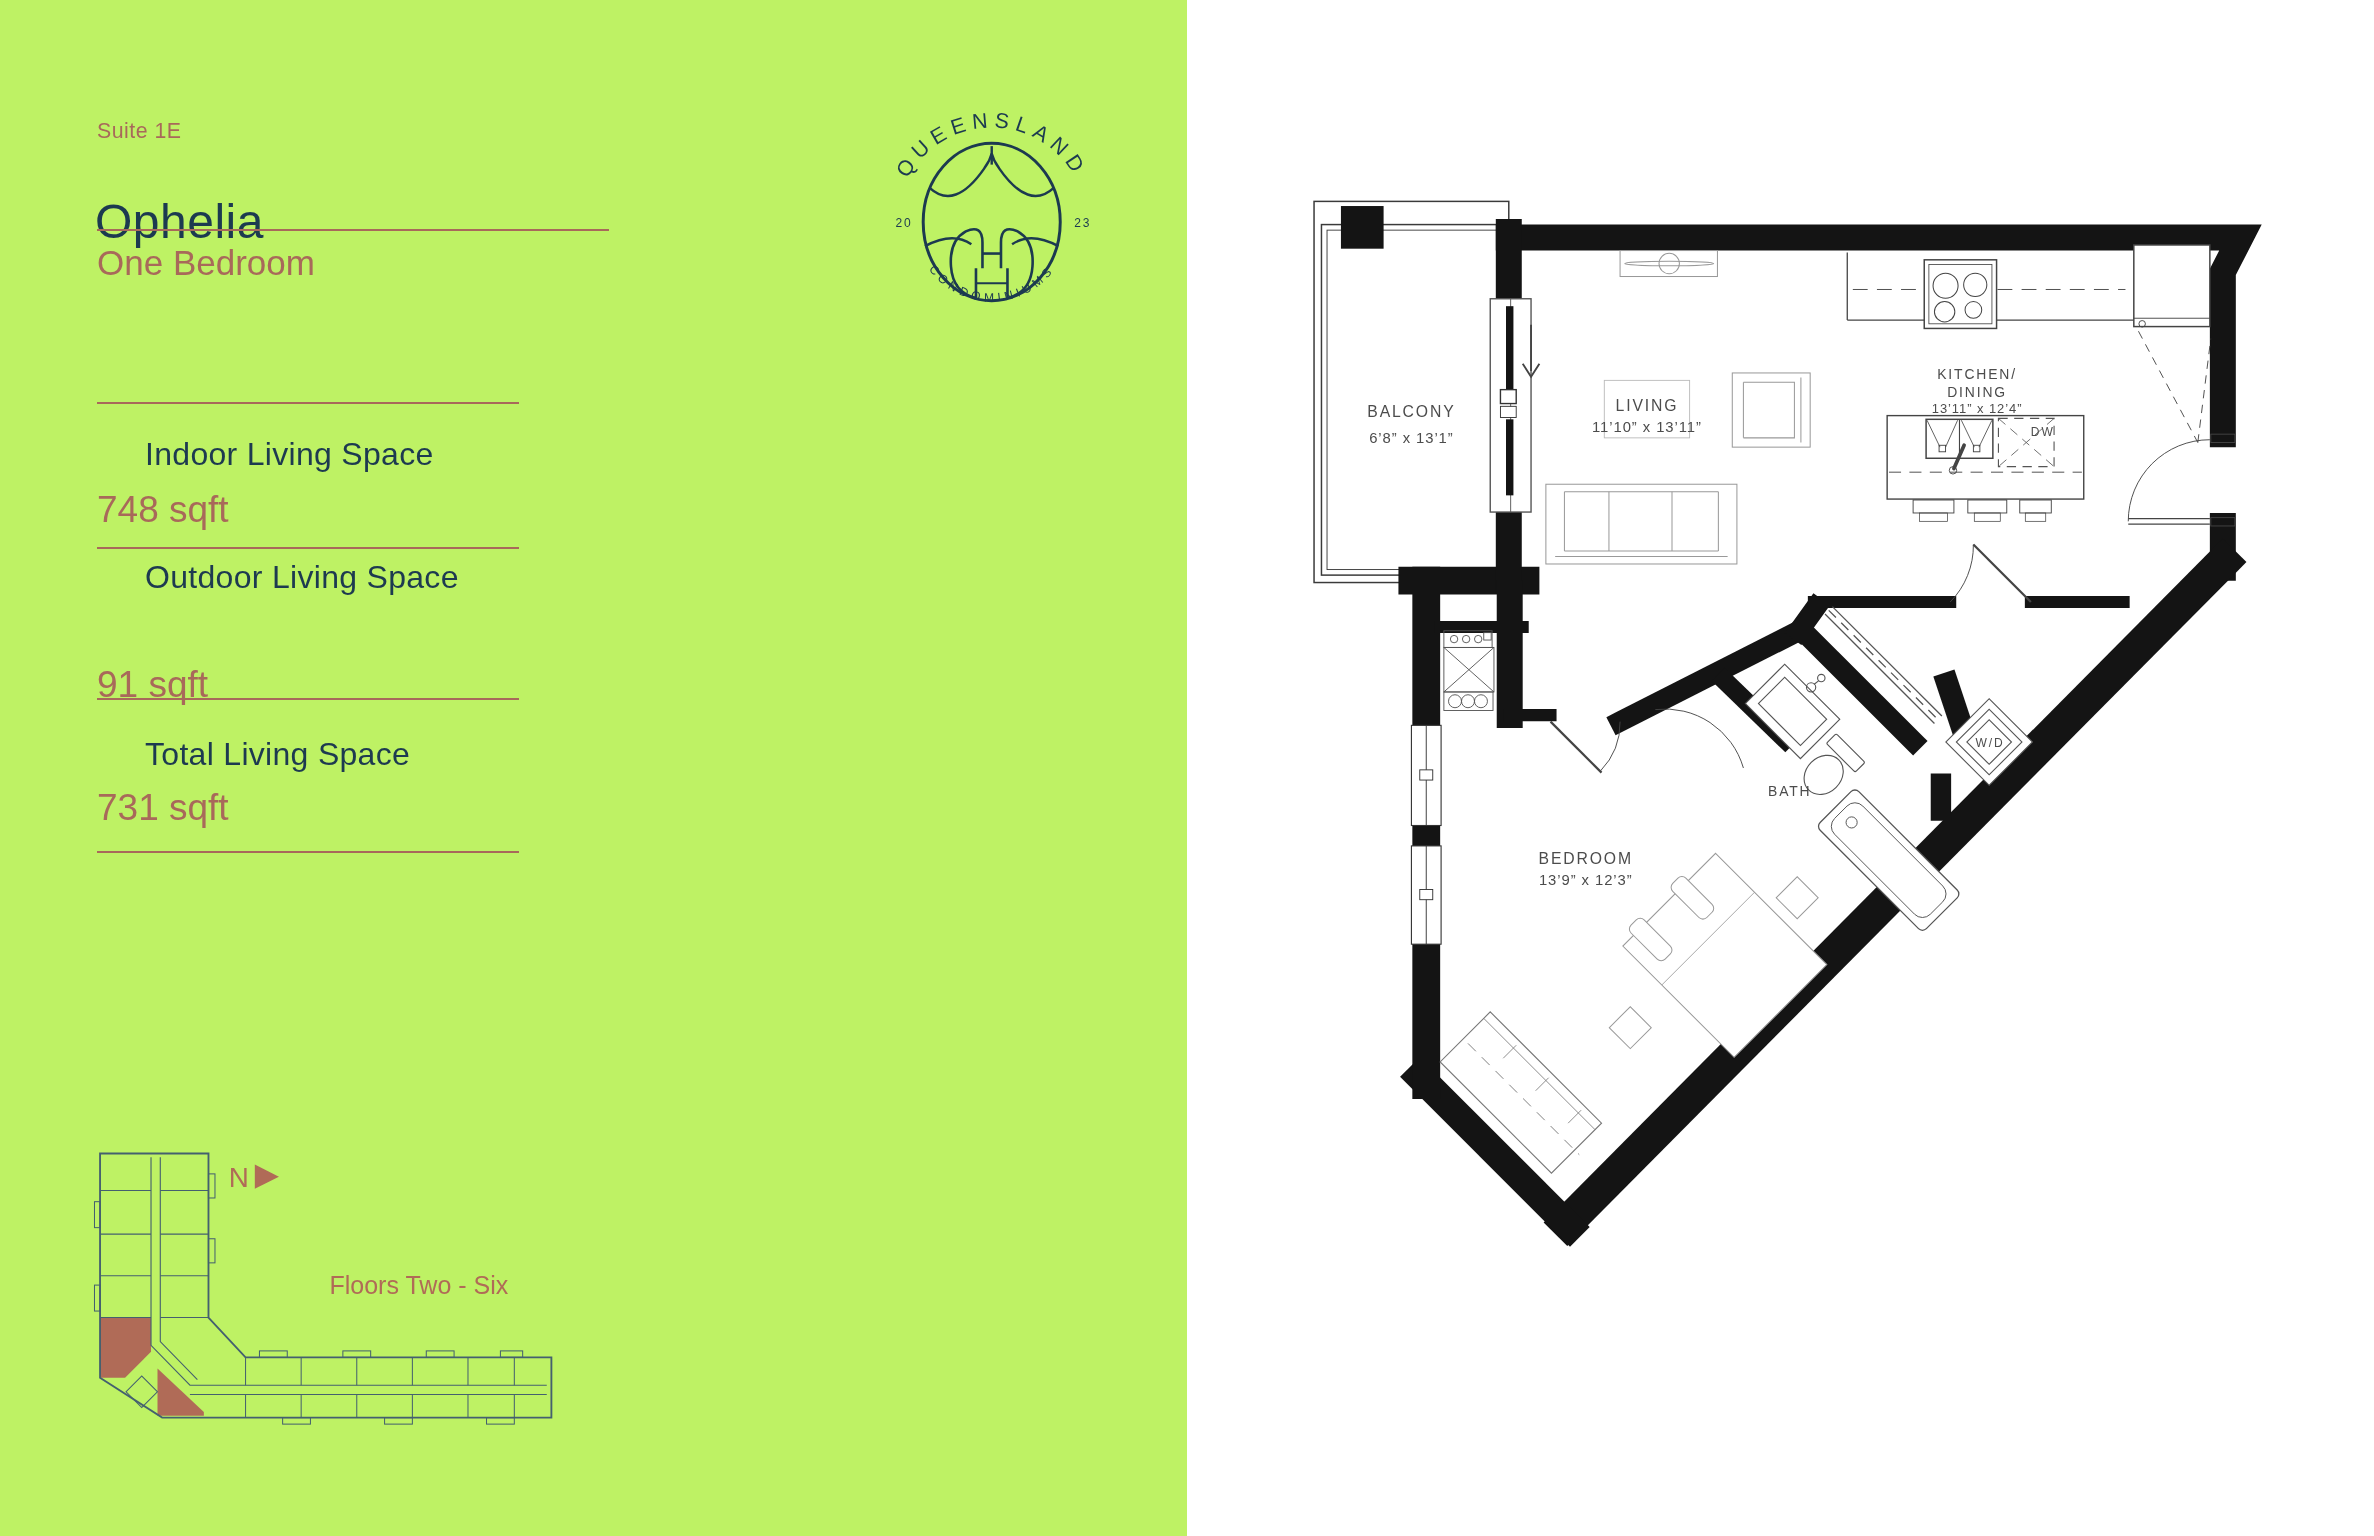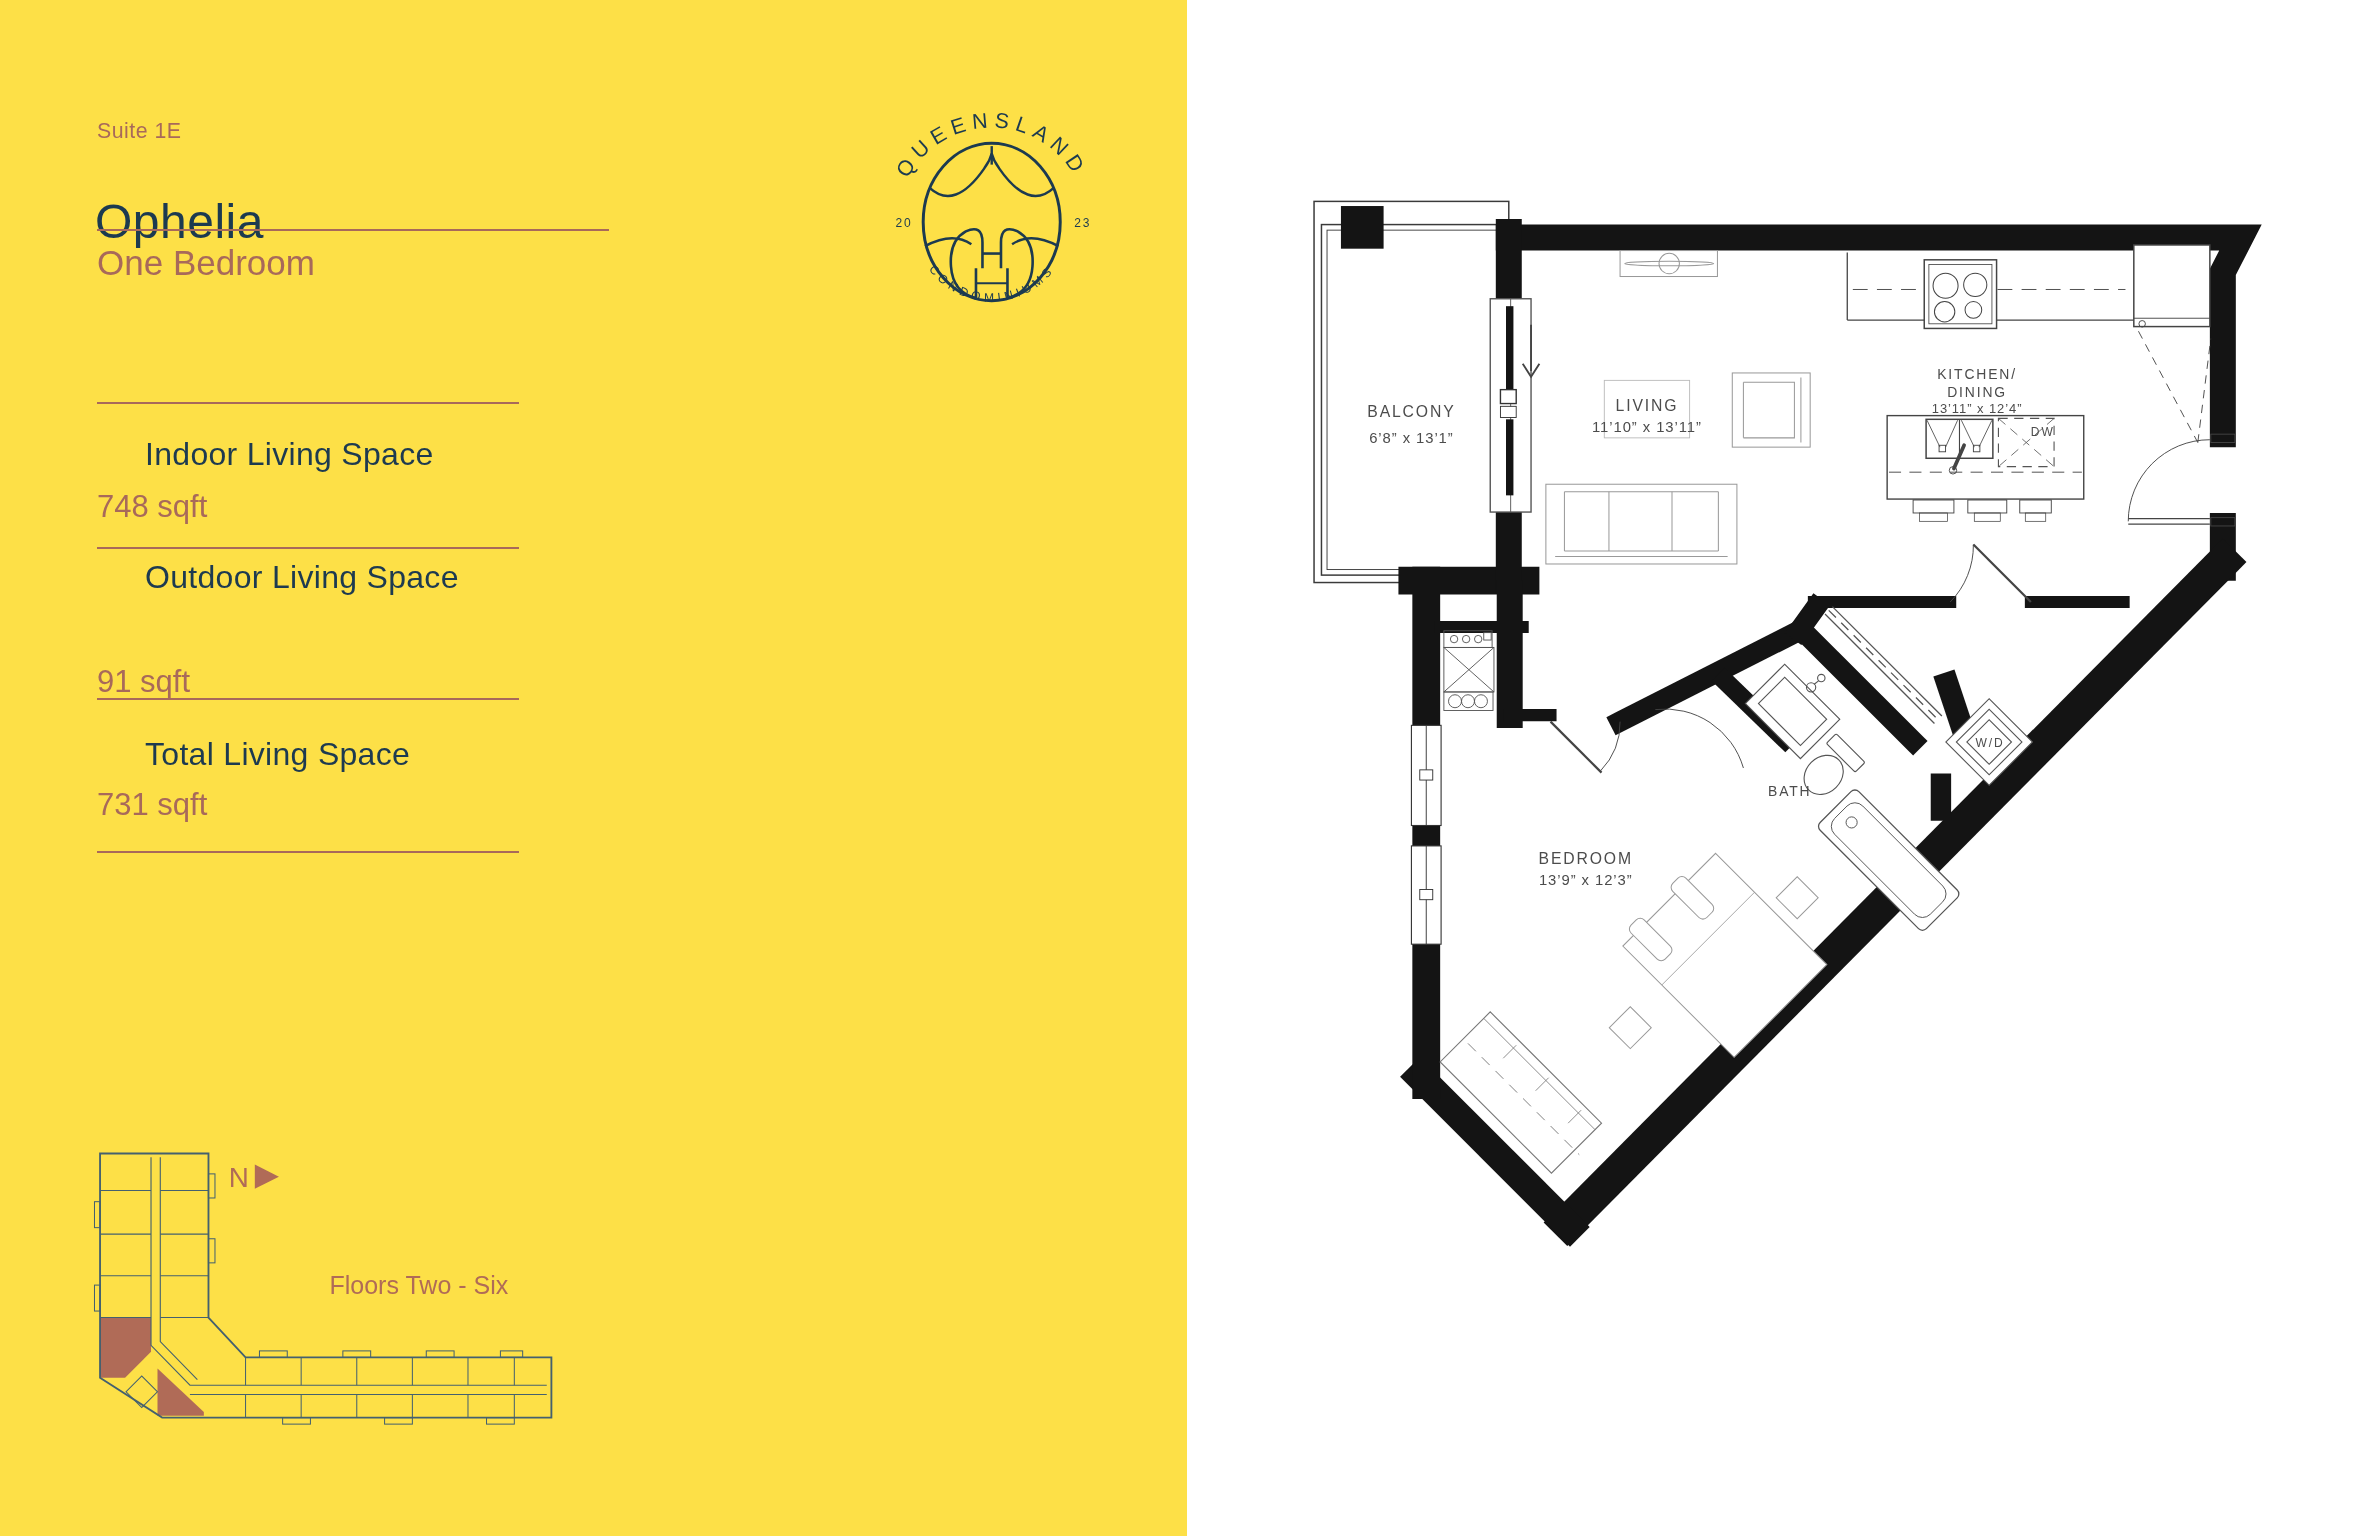--- a/index.html
+++ b/index.html
@@ -1,26 +1,26 @@
 <!DOCTYPE html>
 <html style="font-size:15px"><head>
 <meta charset="utf-8">
 <style>
   html,body{margin:0;padding:0;background:#ffffff;}
   #canvas{position:relative;width:2375px;height:1536px;overflow:hidden;
           font-family:"Liberation Sans",sans-serif;background:#ffffff;}
-  .left-panel{position:absolute;left:0;top:0;width:1187px;height:1536px;background:#fde047;}
+  .left-panel{position:absolute;left:0;top:0;width:1187px;height:1536px;background:#bef264;}
   .right-panel{position:absolute;left:1187px;top:0;width:1187px;height:1536px;background:#ffffff;}
   .suite-label{position:absolute;left:97px;top:119px;font-size:21.3px;color:#a8695a;letter-spacing:0.5px;}
   .suite-name{position:absolute;left:95px;top:150px;font-size:48px;color:#1c3a50;letter-spacing:0.5px;margin-top:44px;}
   .rule{position:absolute;background:#a8695a;height:1.9px;}
   .rule-name{left:97px;top:229px;width:512px;height:2.3px;}
   .suite-type{position:absolute;left:97px;top:243px;font-size:35px;color:#a8695a;}
   .stat-title{position:absolute;left:97px;font-size:32px;color:#1d3a50;letter-spacing:0.3px;margin-left:48px;}
-  .stat-value{position:absolute;left:97px;font-size:31px;color:#a8695a;text-align:right;}
+  .stat-value{position:absolute;left:97px;font-size:37px;color:#a8695a;text-align:right;}
   .stat-rule{left:97px;width:422px;}
   .logo-svg{position:absolute;left:888px;top:72px;}
   .keyplan-svg{position:absolute;left:88px;top:1146px;}
   .plan-svg{position:absolute;left:0;top:0;}
   svg text{font-family:"Liberation Sans",sans-serif;}
   .plan-label{fill:#4c4c4c;letter-spacing:2px;}
   .plan-dims{fill:#4c4c4c;letter-spacing:1px;}
 </style>
 </head>
 <body>

